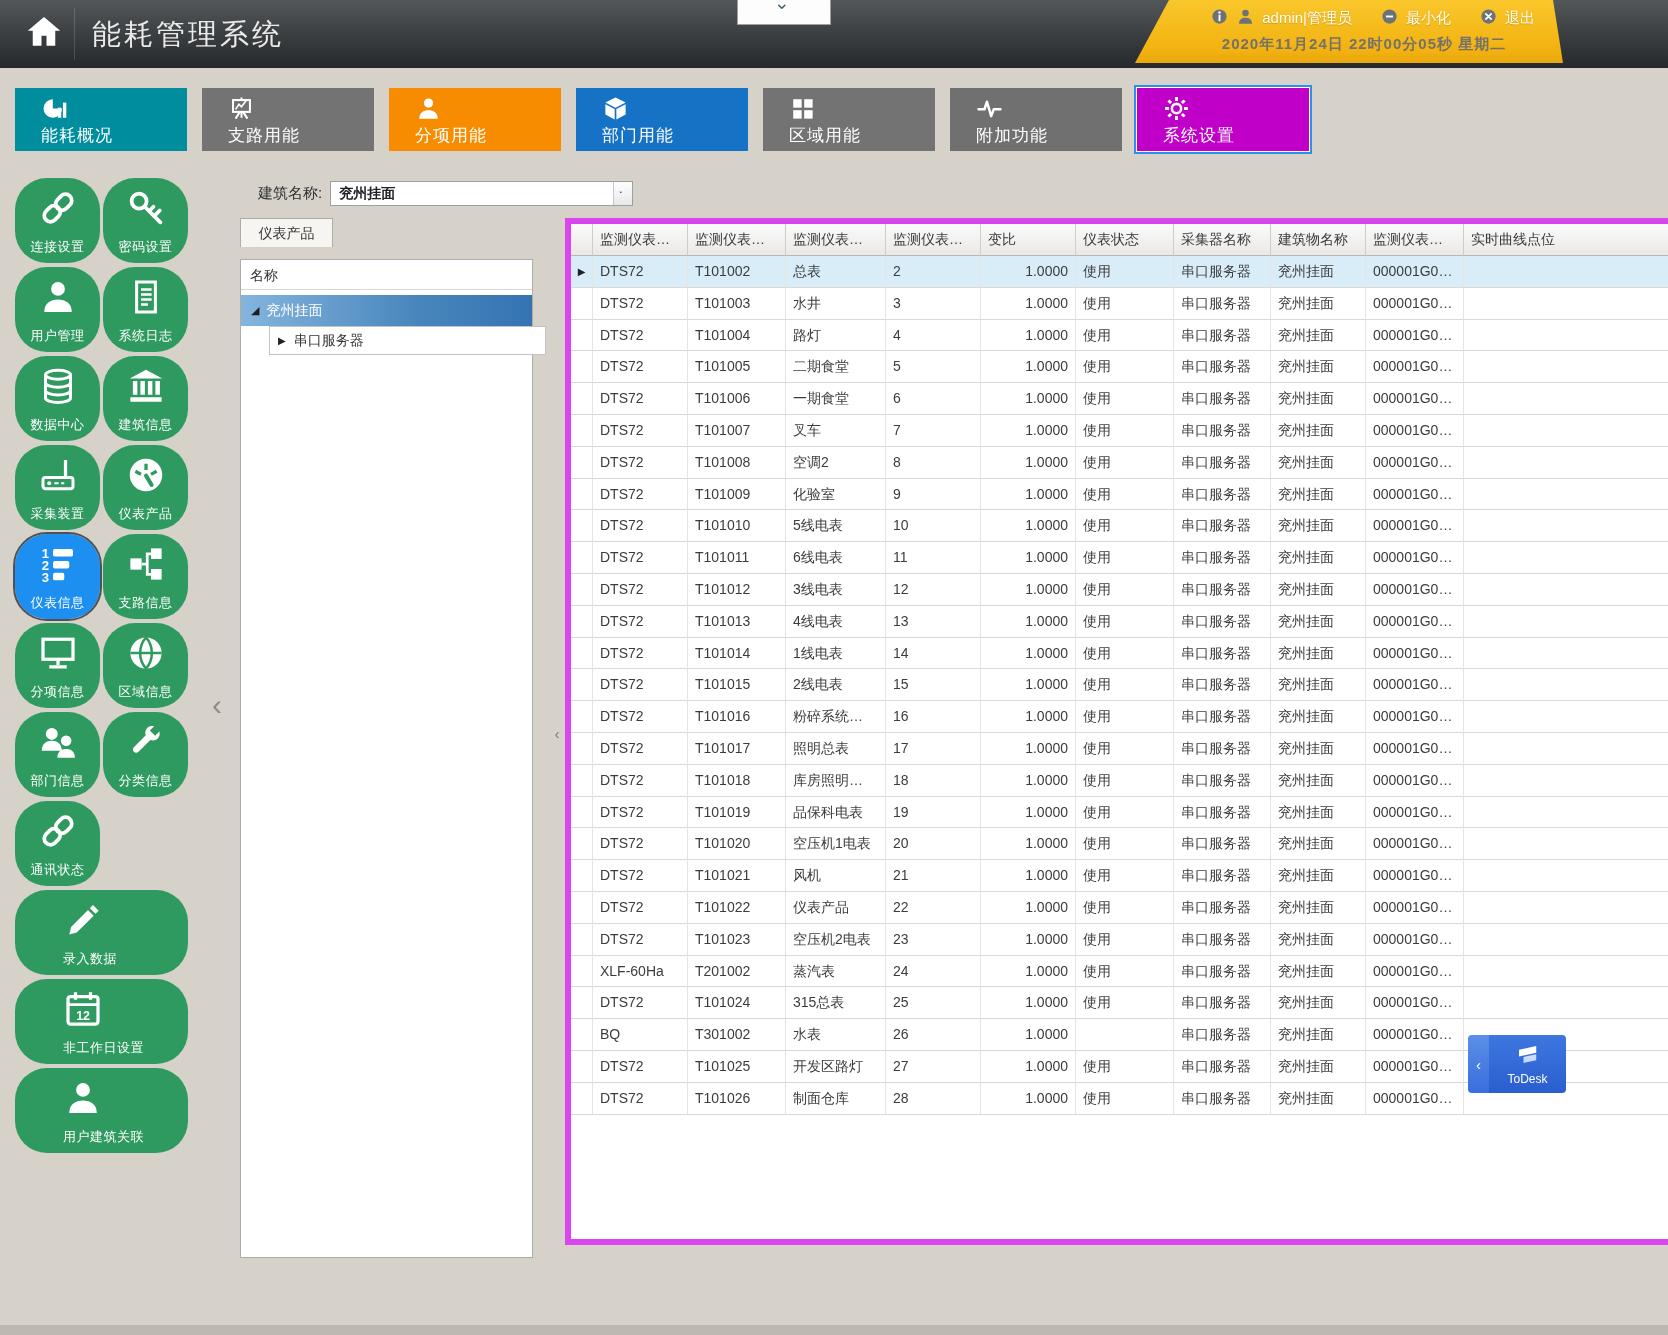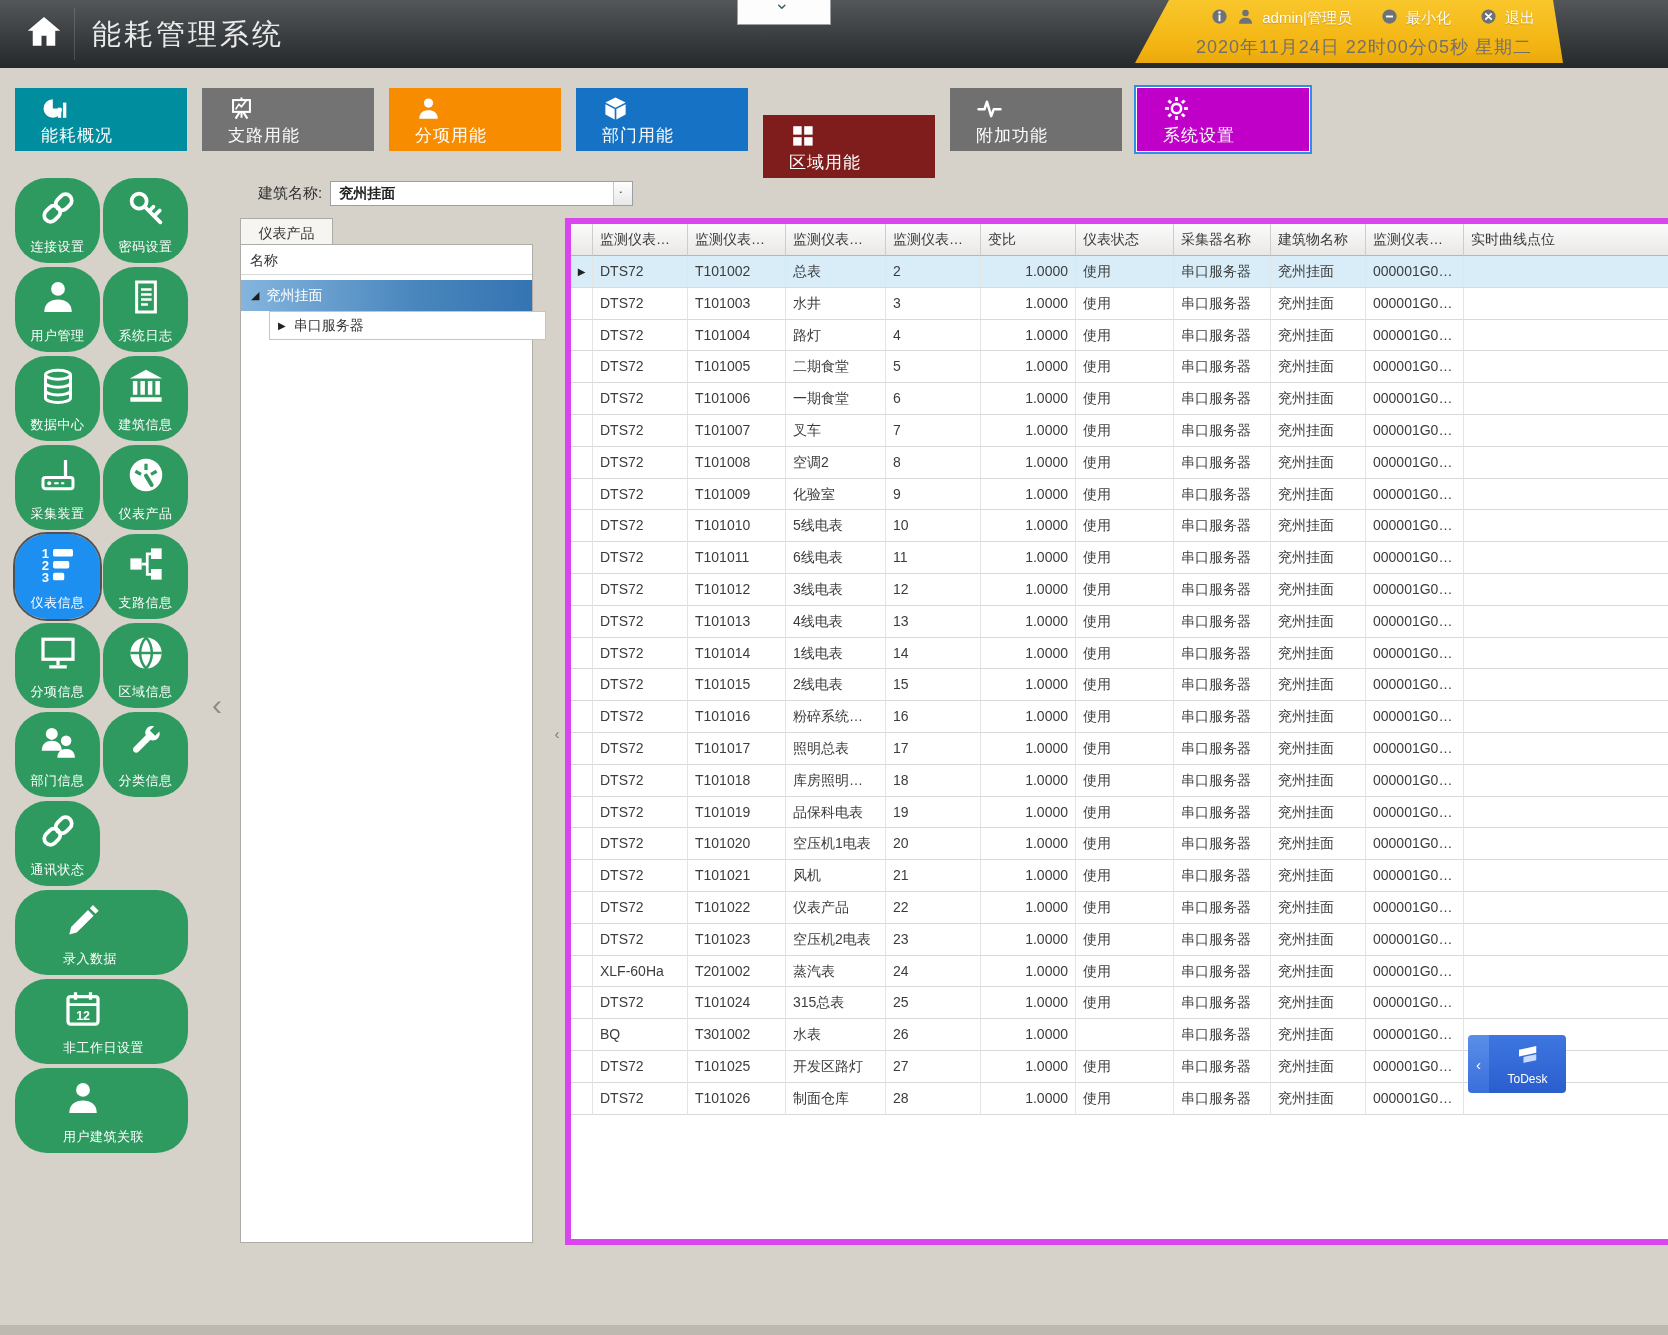--- a/index.html
+++ b/index.html
@@ -17,21 +17,21 @@
   .header-drop svg { width:18px; height:14px; }
 
   .badge { position:absolute; left:1135px; top:0; width:428px; height:63px;
     background:linear-gradient(180deg,#f9c72b 0%,#f2b210 80%,#e8a70c 100%);
     clip-path:polygon(34px 0, calc(100% - 10px) 0, 100% 100%, 0 100%);
     color:#fff; }
   .badge-row1 { display:flex; align-items:center; justify-content:flex-end; gap:7px; padding:7px 28px 0 0; font-size:15px; }
   .badge-row1 .lbl { color:#fdfdf8; text-shadow:0 1px 1px rgba(120,90,0,.35); }
   .badge-row1 svg { width:19px; height:19px; }
   .badge-gap { width:14px; }
-  .badge-row2 { text-align:center; padding:6px 10px 0 40px; font-size:18px; color:#74716a; letter-spacing:1px; }
+  .badge-row2 { text-align:center; padding:6px 10px 0 40px; font-size:15px; color:#74716a; letter-spacing:1px;font-weight:bold; }
 
   
   .nav-tabs { position:absolute; left:15px; top:88px; display:flex; gap:15px; }
   .nav-tab { width:172px; height:63px; padding:7px 0 0 26px; cursor:pointer; color:#fff; position:relative; }
   .nav-tab svg { width:27px; height:27px; display:block; }
   .nav-tab .tab-label { font-size:17px; margin-top:2px; letter-spacing:1px; }
   .nav-tab.selected { box-shadow:0 0 0 1px #fff, 0 0 0 3px #2f8fe8; }
 
   
   .sidebar { position:absolute; left:15px; top:178px; width:173px; display:grid; grid-template-columns:85px 85px; gap:4px 3px; }
@@ -51,21 +51,21 @@
   
   .building-row { position:absolute; left:258px; top:181px; display:flex; align-items:center; }
   .building-label { font-size:15px; color:#2f2f2f; margin-right:8px; }
   .combo { width:303px; height:25px; background:#fff; border:1px solid #9aa0a4; display:flex; align-items:center; position:relative; cursor:pointer; }
   .combo .combo-value { flex:1; padding-left:8px; font-size:14px; font-weight:bold; color:#222; }
   .combo .combo-btn { width:19px; height:100%; border-left:1px solid #c8c8c8; display:flex; align-items:center; justify-content:center; background:linear-gradient(#fefefe,#e8e8e8); }
   .combo .combo-btn svg { width:10px; height:8px; }
 
   
   .tree-tab { position:absolute; left:240px; top:218px; width:93px; height:29px; background:#f6f5f2; border:1px solid #aeaca6; border-bottom:none; text-align:center; line-height:28px; font-size:14px; color:#333; cursor:pointer; }
-  .tree-panel { position:absolute; left:240px; top:244px; width:293px; height:999px; background:#fff; border:1px solid #aeaca6; }
+  .tree-panel { position:absolute; left:240px; top:259px; width:293px; height:999px; background:#fff; border:1px solid #aeaca6; }
   .tree-header { height:30px; line-height:30px; padding-left:9px; font-size:14px; color:#333; border-bottom:1px solid #d8d8d8; }
   .tree-root { margin-top:5px; height:31px; display:flex; align-items:center; color:#fff; font-size:14px;
     background:linear-gradient(90deg,#84b5de 0%,#4986bd 60%,#3474b2 100%); cursor:pointer; }
   .tree-root .expander { color:#1d1d1d; font-size:11px; margin:0 7px 0 10px; }
   .tree-child { margin-left:28px; width:277px; height:29px; border:1px solid #c4c4c4; display:flex; align-items:center; font-size:14px; color:#333; background:#fff; cursor:pointer; }
   .tree-child .expander { color:#222; font-size:10px; margin:0 8px 0 8px; }
 
   
   .grid-panel { position:absolute; left:565px; top:218px; width:1137px; height:1027px; background:#fff; border:6px solid #d946ef; overflow:hidden; }
   .grid-head, .grid-row { display:grid; grid-template-columns:22px 95px 98px 100px 95px 95px 98px 97px 95px 98px auto; }
@@ -147,21 +147,21 @@
           </svg></span><div class="tab-label">支路用能</div></div>
       <div class="nav-tab" style="background: rgb(247, 140, 0);"><span><svg viewBox="0 0 32 32" aria-hidden="true">
             <circle cx="16" cy="9.5" r="5.5" fill="#fff"></circle>
             <path d="M5 28 c0-7 5-10 11-10 s11 3 11 10 z" fill="#fff"></path>
           </svg></span><div class="tab-label">分项用能</div></div>
       <div class="nav-tab" style="background: rgb(21, 114, 197);"><span><svg viewBox="0 0 32 32" aria-hidden="true">
             <path d="M16 3 L28 9 L16 15 L4 9 Z" fill="#fff"></path>
             <path d="M4 11 l11 5.5 V29 L4 23 Z" fill="#fff"></path>
             <path d="M28 11 l-11 5.5 V29 l11-6 Z" fill="#fff"></path>
           </svg></span><div class="tab-label">部门用能</div></div>
-      <div class="nav-tab" style="background: #7f1d1d; margin-top: 27px;"><span><svg viewBox="0 0 32 32" aria-hidden="true">
+      <div class="nav-tab" style="background: #737373;"><span><svg viewBox="0 0 32 32" aria-hidden="true">
             <rect x="5" y="5" width="10" height="10" fill="#fff"></rect>
             <rect x="18" y="5" width="10" height="10" fill="#fff"></rect>
             <rect x="5" y="18" width="10" height="10" fill="#fff"></rect>
             <rect x="18" y="18" width="10" height="10" fill="#fff"></rect>
           </svg></span><div class="tab-label">区域用能</div></div>
       <div class="nav-tab" style="background: rgb(112, 112, 112);"><span><svg viewBox="0 0 32 32" aria-hidden="true">
             <path d="M3 17 h7 l3-9 5 17 3-8 h8" stroke="#fff" stroke-width="3" fill="none" stroke-linejoin="round" stroke-linecap="round"></path>
           </svg></span><div class="tab-label">附加功能</div></div>
       <div class="nav-tab selected" style="background: rgb(192, 0, 200);"><span><svg viewBox="0 0 32 32" aria-hidden="true">
             <circle cx="16" cy="16" r="5.5" fill="none" stroke="#fff" stroke-width="3"></circle>

